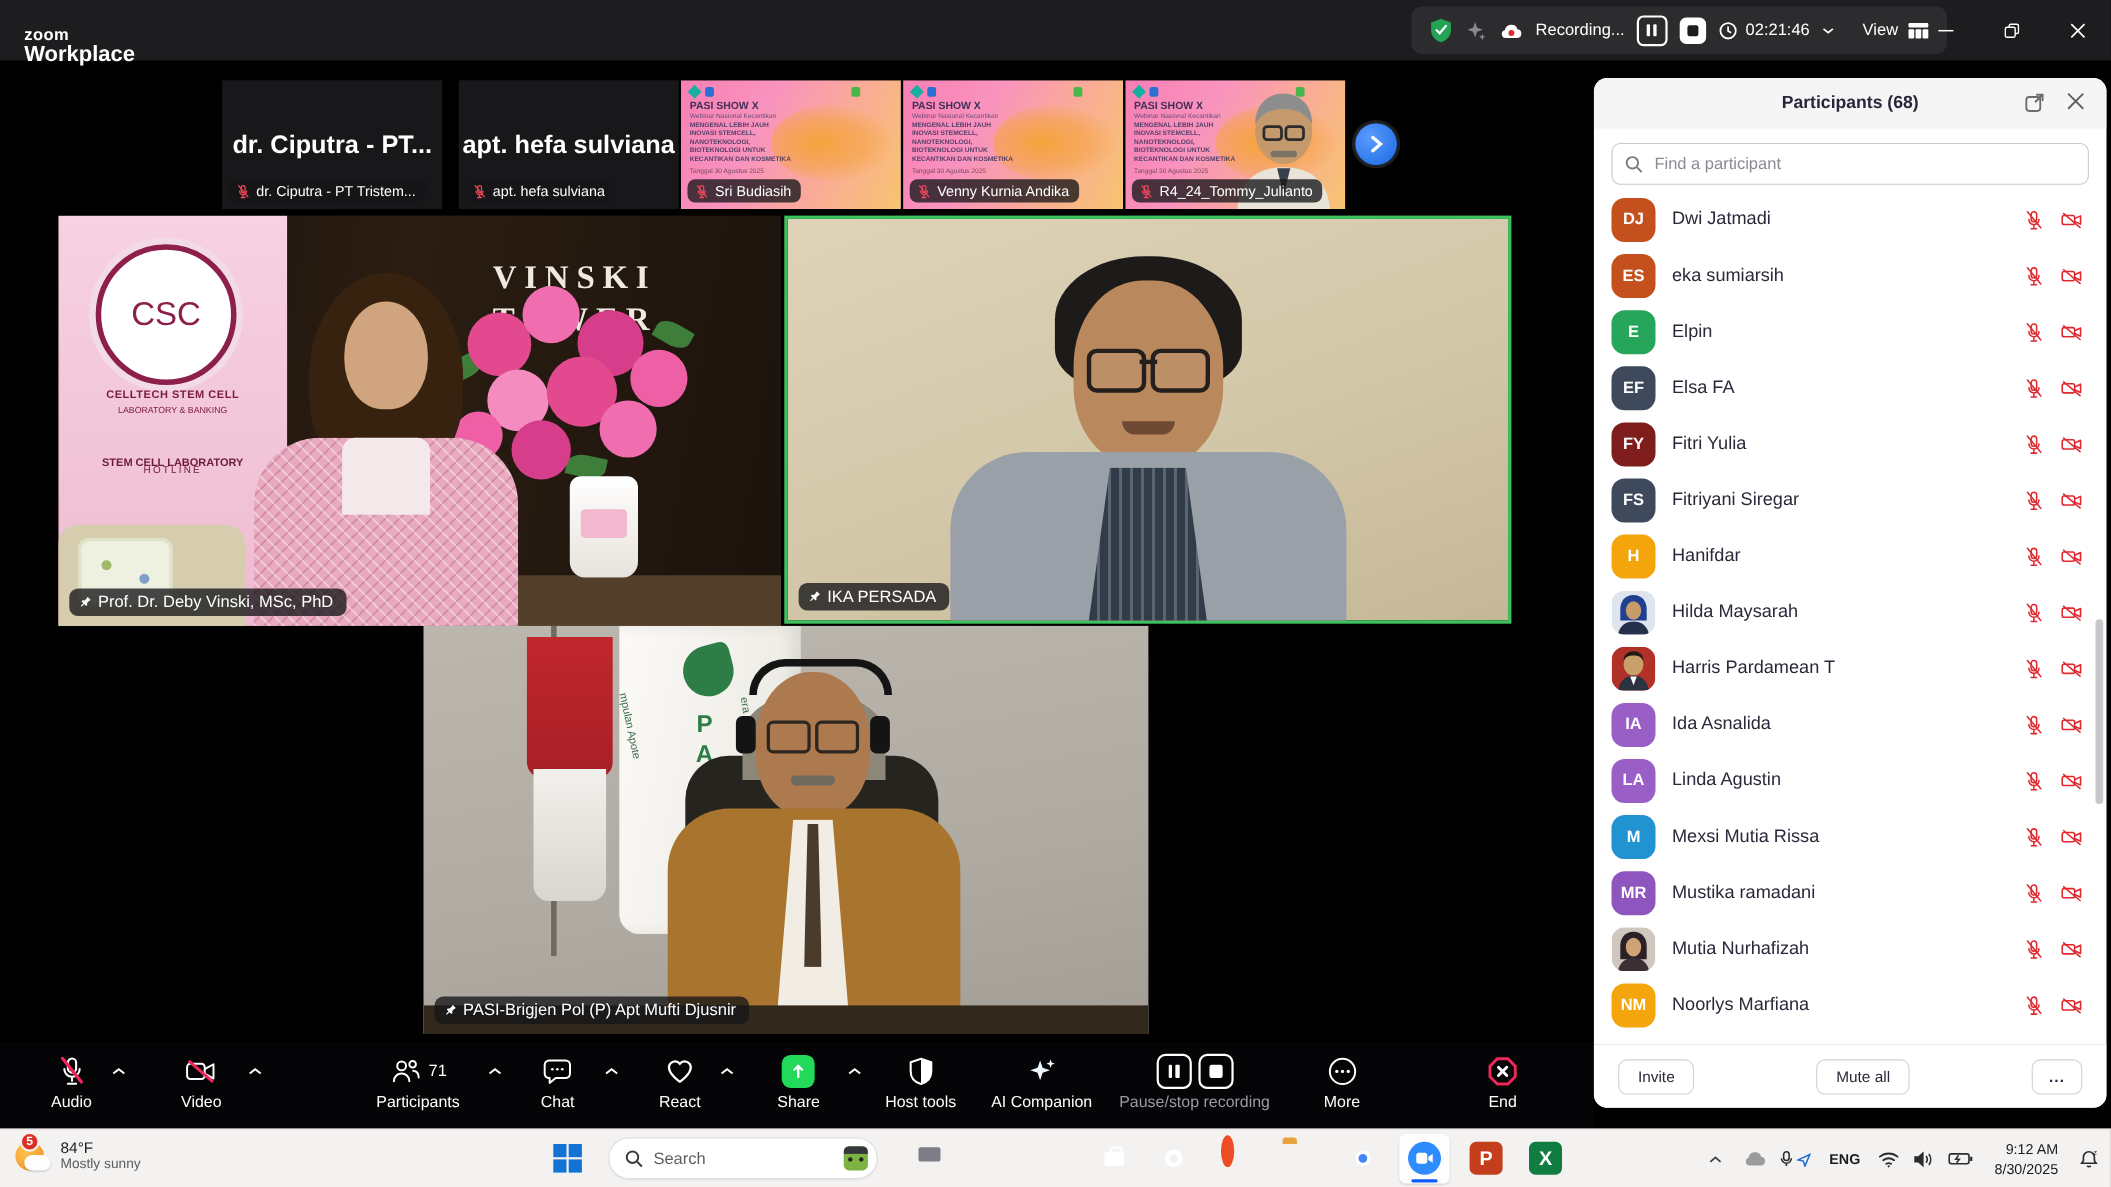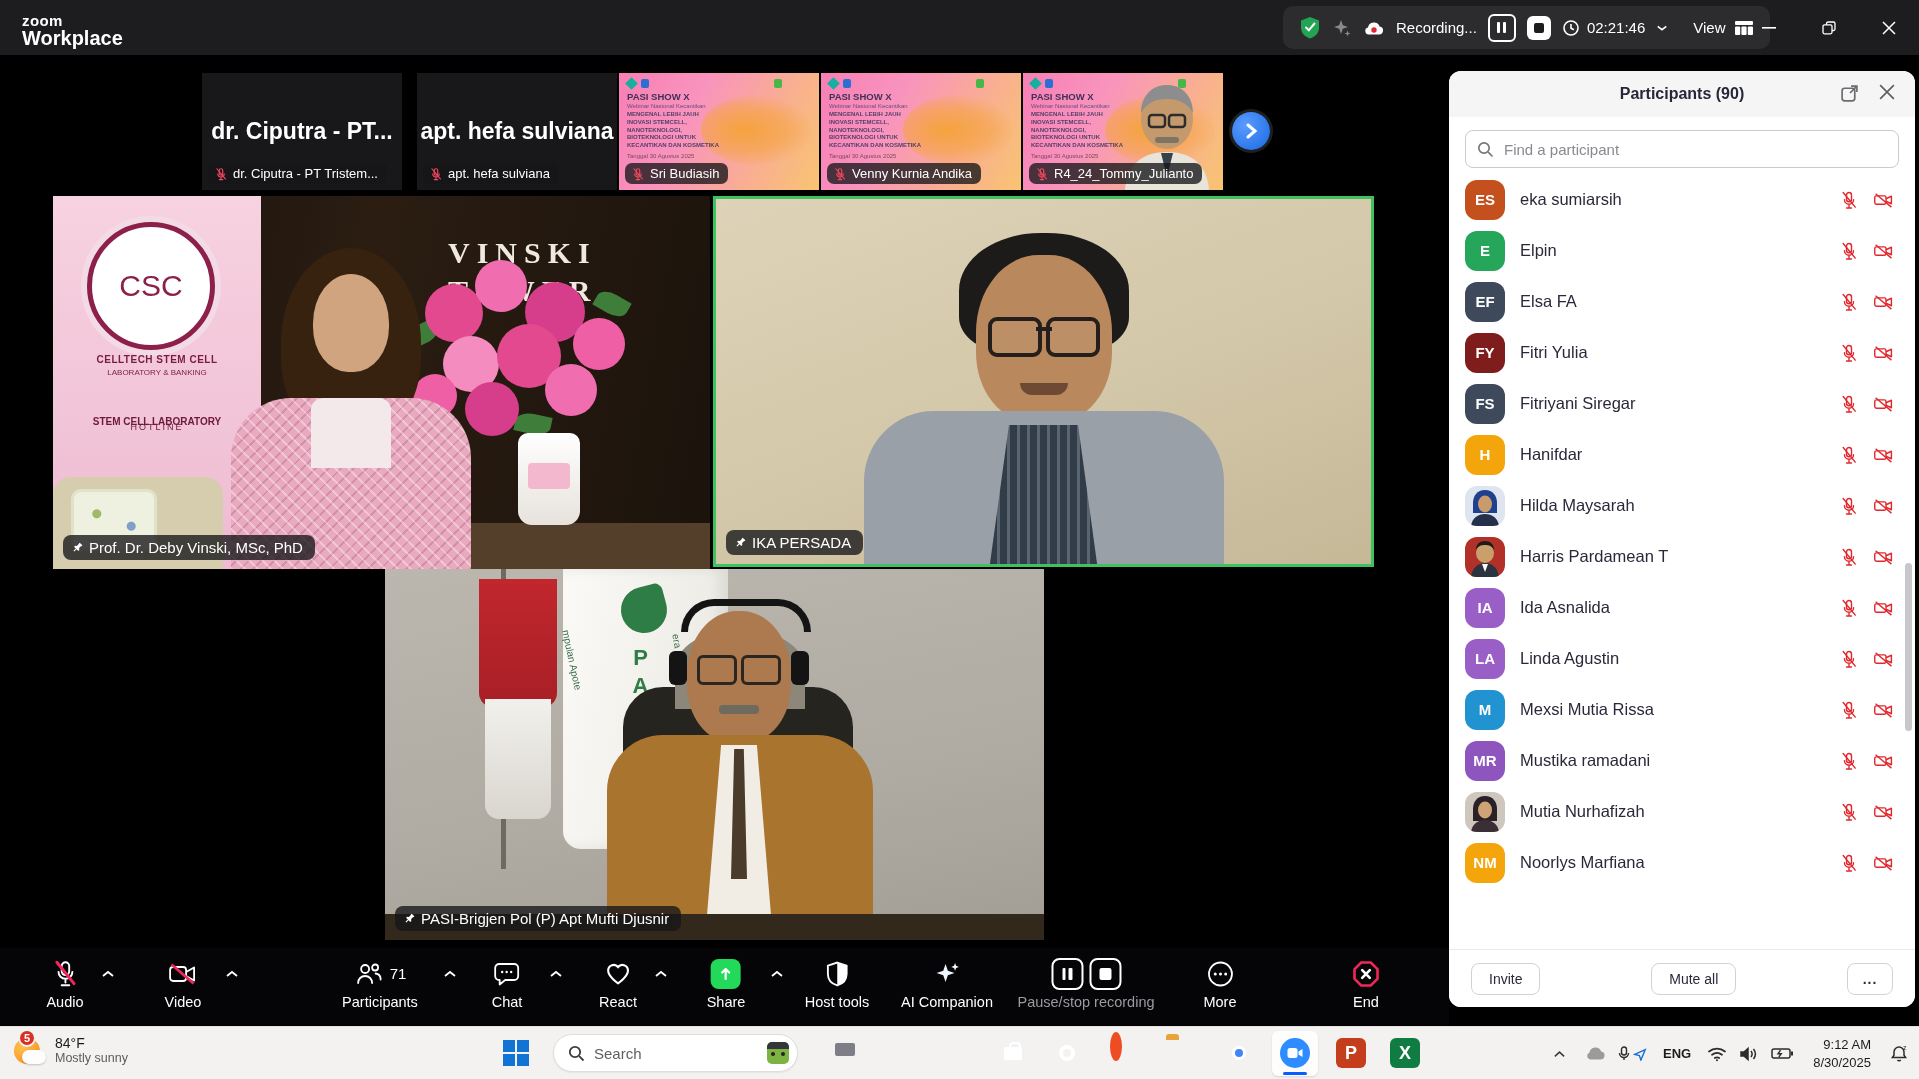--- a/index.html
+++ b/index.html
@@ -1,20 +1,20 @@
 <!DOCTYPE html>
 <html><head>
 <meta charset="utf-8">
 <style>
   html,body{margin:0;padding:0;background:#000;font-family:"Liberation Sans",sans-serif;}
   .screen{position:relative;width:1919px;height:1079px;background:#000;overflow:hidden;}
 
   
   .topbar{position:absolute;left:0;top:0;width:100%;height:55px;background:#1d1d20;}
-  .brand{position:absolute;left:22px;top:13px;color:#fff;line-height:1.02;}
+  .brand{position:absolute;left:22px;top:24px;color:#fff;line-height:1.02;}
   .brand .z{font-size:15px;font-weight:bold;letter-spacing:.4px;}
   .brand .w{font-size:20px;font-weight:600;}
   .recpill{position:absolute;left:1283px;top:6px;height:43px;background:#2c2c2f;border-radius:10px;display:flex;align-items:center;gap:11px;padding:0 16px;color:#fff;}
   .rec-label{font-size:15px;}
   .pill-btn{width:24px;height:24px;border-radius:6px;display:flex;align-items:center;justify-content:center;background:#fff;}
   .pill-btn.outline{background:transparent;border:2px solid #fff;}
   .pbars{display:flex;gap:3px;}
   .pbars i{display:block;width:3px;height:11px;background:#fff;border-radius:1px;}
   .pill-btn .sq{width:10px;height:10px;background:#1d1d20;border-radius:2px;}
   .timer{font-size:15px;display:flex;align-items:center;gap:7px;}
@@ -525,21 +525,21 @@
           <svg width="13" height="13" viewBox="0 0 24 24" fill="#fff">
             <path d="M16 3l5 5-1.5 1.5-.7-.2-3.8 3.8.3 3.4-1.8 1.8-3.2-3.2L6 19.4 4.6 18l4.3-4.3-3.2-3.2 1.8-1.8 3.4.3 3.8-3.8-.2-.7z"></path>
           </svg>
         </span>
       <span>PASI-Brigjen Pol (P) Apt Mufti Djusnir</span>
     </div>
   </div>
 
   <aside class="panel">
     <div class="p-head">
-      <span>Participants (90)</span>
+      <span>Participants (68)</span>
       <span class="hicon p-pop">
         <svg width="19" height="19" viewBox="0 0 18 18" fill="none" stroke="#6b6b70" stroke-width="1.6">
             <rect x="2" y="4" width="12" height="12" rx="2.5"></rect>
             <path d="M10.5 2H16v5.5M16 2l-6.5 6.5"></path>
           </svg>
       </span>
       <span class="hicon p-close">
         <svg width="16" height="16" viewBox="0 0 14 14" stroke="#5f5f64" stroke-width="1.5">
             <path d="M1 1l12 12M13 1L1 13"></path>
           </svg>
@@ -550,20 +550,42 @@
         <span>
             <svg width="17" height="17" viewBox="0 0 17 17" fill="none" stroke="#77777e" stroke-width="1.7">
               <circle cx="7" cy="7" r="5.2"></circle>
               <path d="M11.2 11.2L15.5 15.5"></path>
             </svg>
           </span>
         <input readonly="" placeholder="Find a participant" style="">
       </div>
     </div>
     <div class="p-list">
+        <div class="prow">
+      <span class="avatar" style="background: rgb(196, 80, 29);">
+            <span class="init">DJ</span>
+          </span>
+      <span class="pname">Dwi Jatmadi</span>
+      <span class="ricons">
+        <span>
+          <svg width="20" height="20" viewBox="0 0 24 24" fill="none" stroke="#e0282e" stroke-width="1.7" stroke-linecap="round">
+                <rect x="9" y="3" width="6" height="11" rx="3"></rect>
+                <path d="M6.5 11.5a5.5 5.5 0 0 0 11 0M12 17v3.5M9 21.5h6"></path>
+                <path d="M5 3l14.5 17.5"></path>
+              </svg>
+        </span>
+        <span>
+          <svg width="23" height="20" viewBox="0 0 26 24" fill="none" stroke="#e0282e" stroke-width="1.7" stroke-linejoin="round">
+                <rect x="2.5" y="7" width="13.5" height="10" rx="2"></rect>
+                <path d="M16 10.5l6.5-3v9l-6.5-3"></path>
+                <path d="M3.5 4.5l19 16"></path>
+              </svg>
+        </span>
+      </span>
+    </div>
         <div class="prow">
       <span class="avatar" style="background: rgb(196, 80, 29);">
             <span class="init">ES</span>
           </span>
       <span class="pname">eka sumiarsih</span>
       <span class="ricons">
         <span>
           <svg width="20" height="20" viewBox="0 0 24 24" fill="none" stroke="#e0282e" stroke-width="1.7" stroke-linecap="round">
                 <rect x="9" y="3" width="6" height="11" rx="3"></rect>
                 <path d="M6.5 11.5a5.5 5.5 0 0 0 11 0M12 17v3.5M9 21.5h6"></path>

